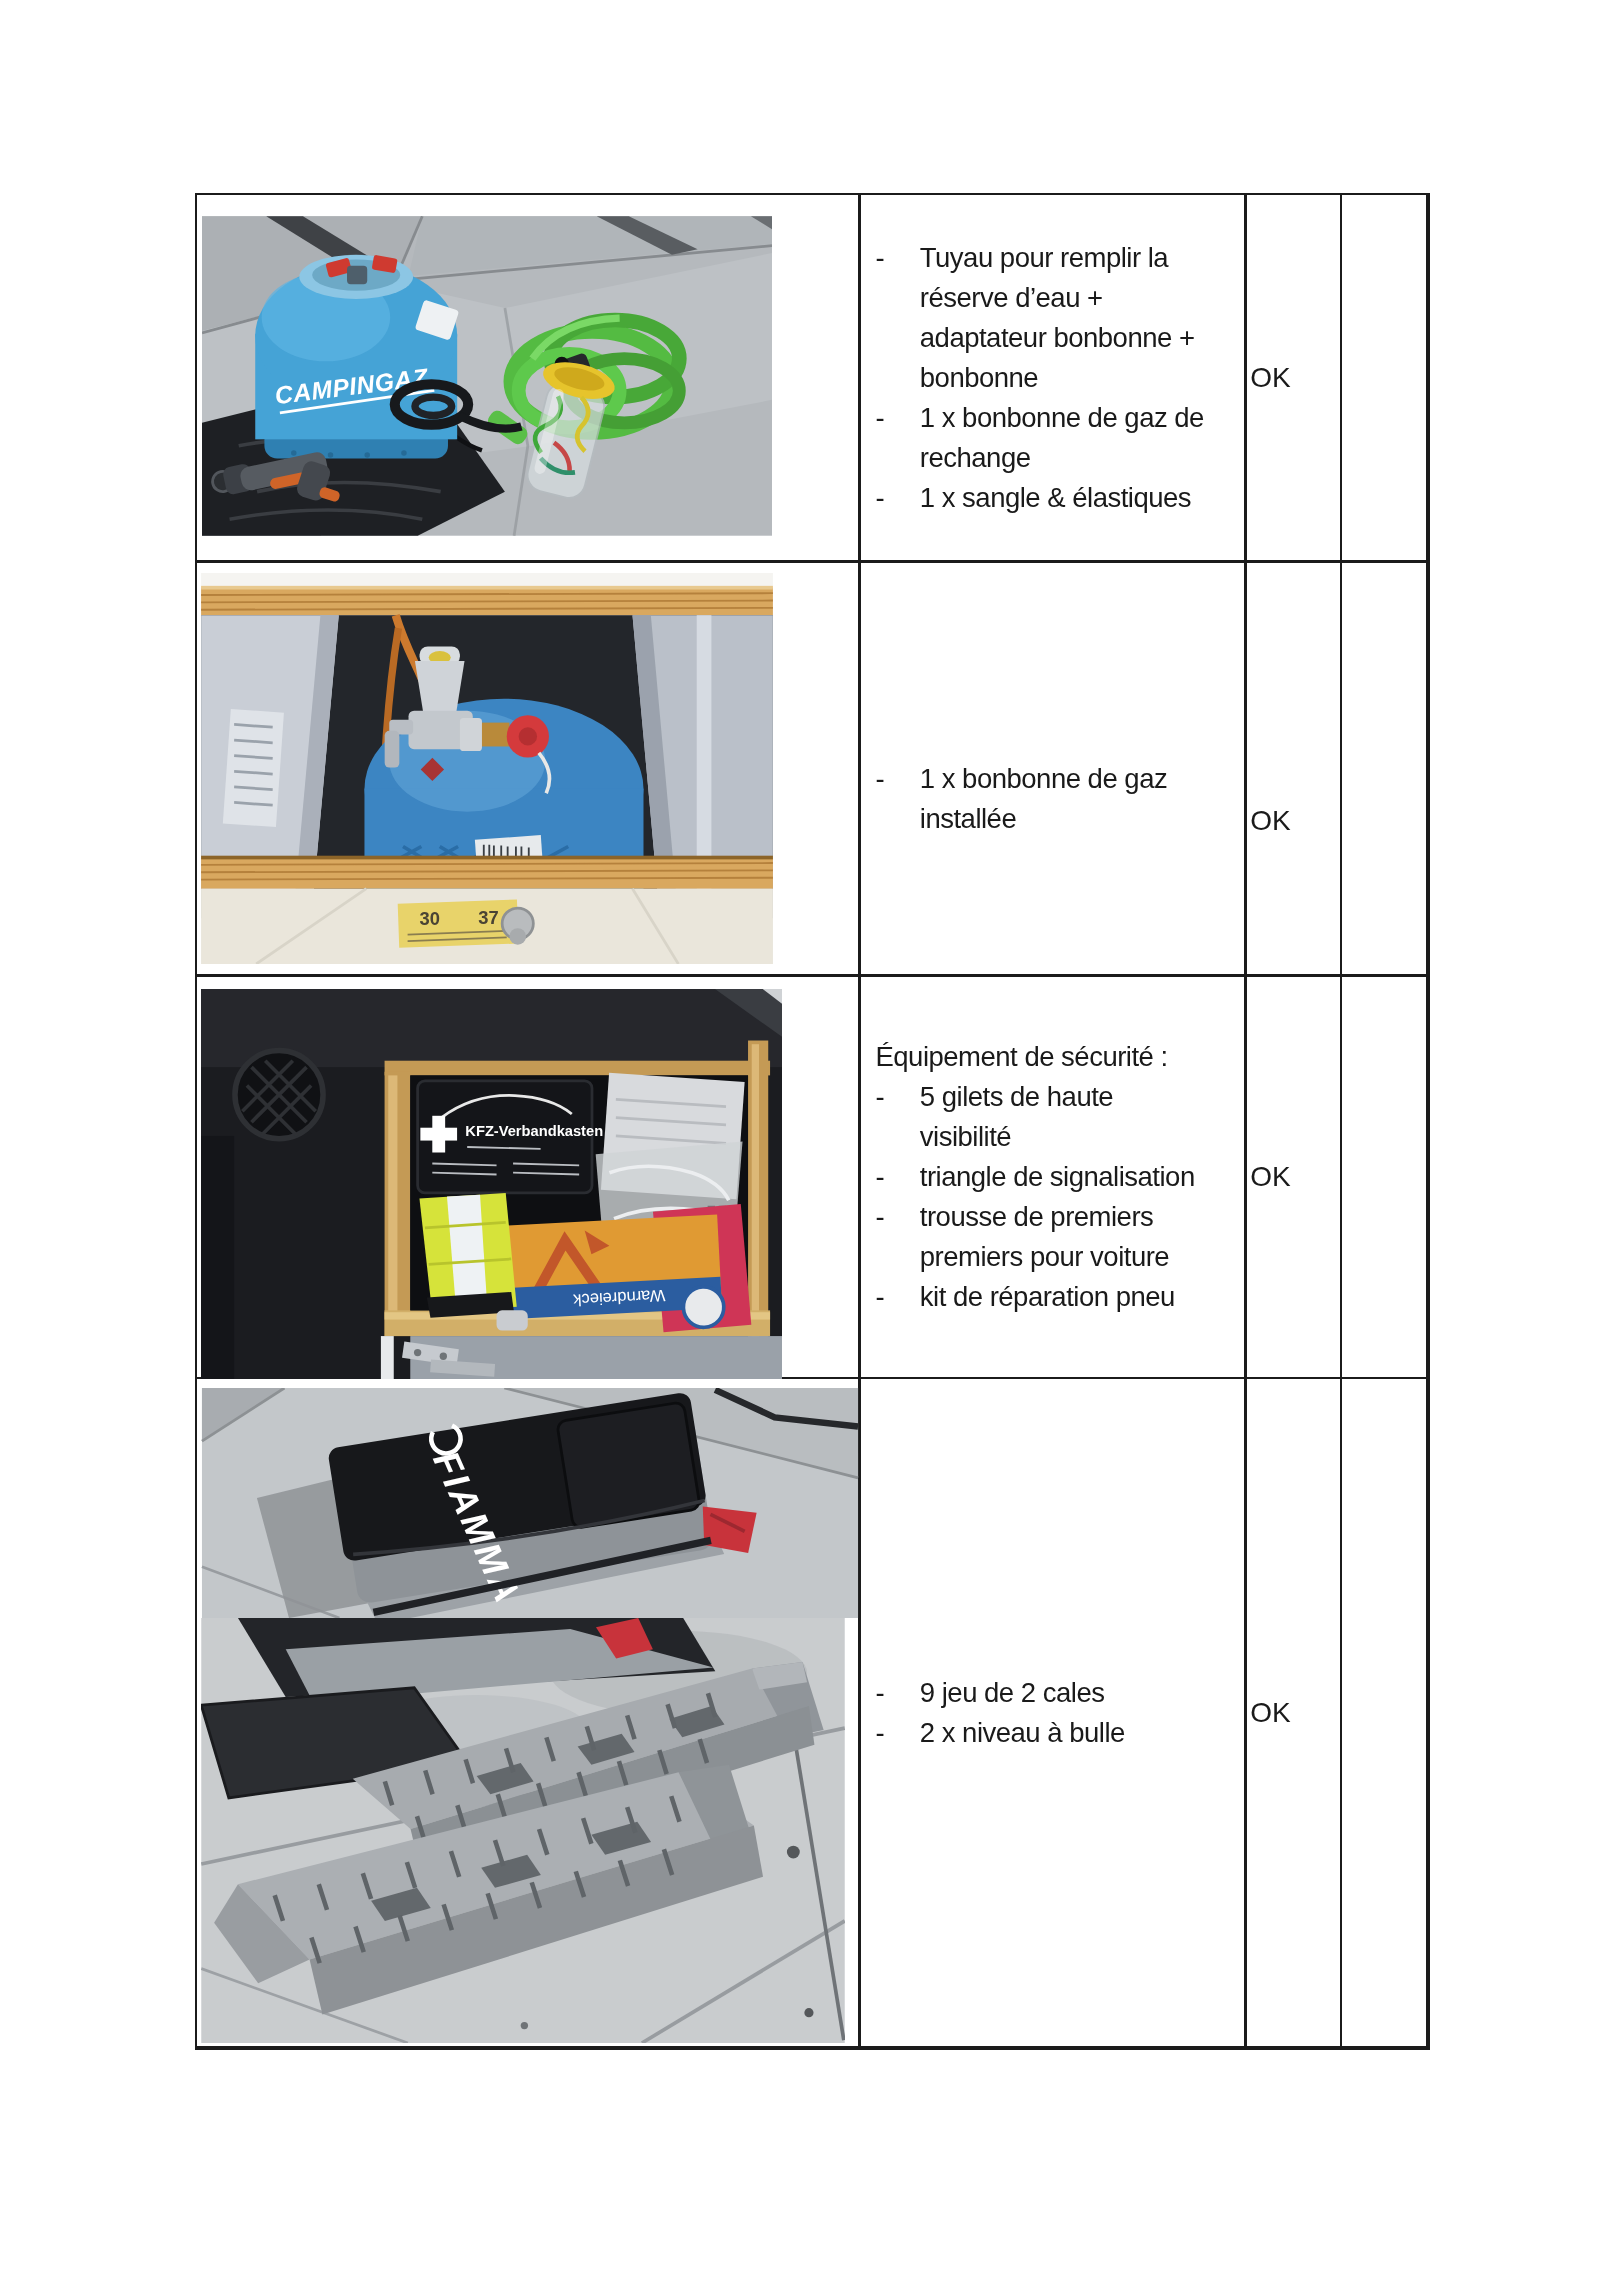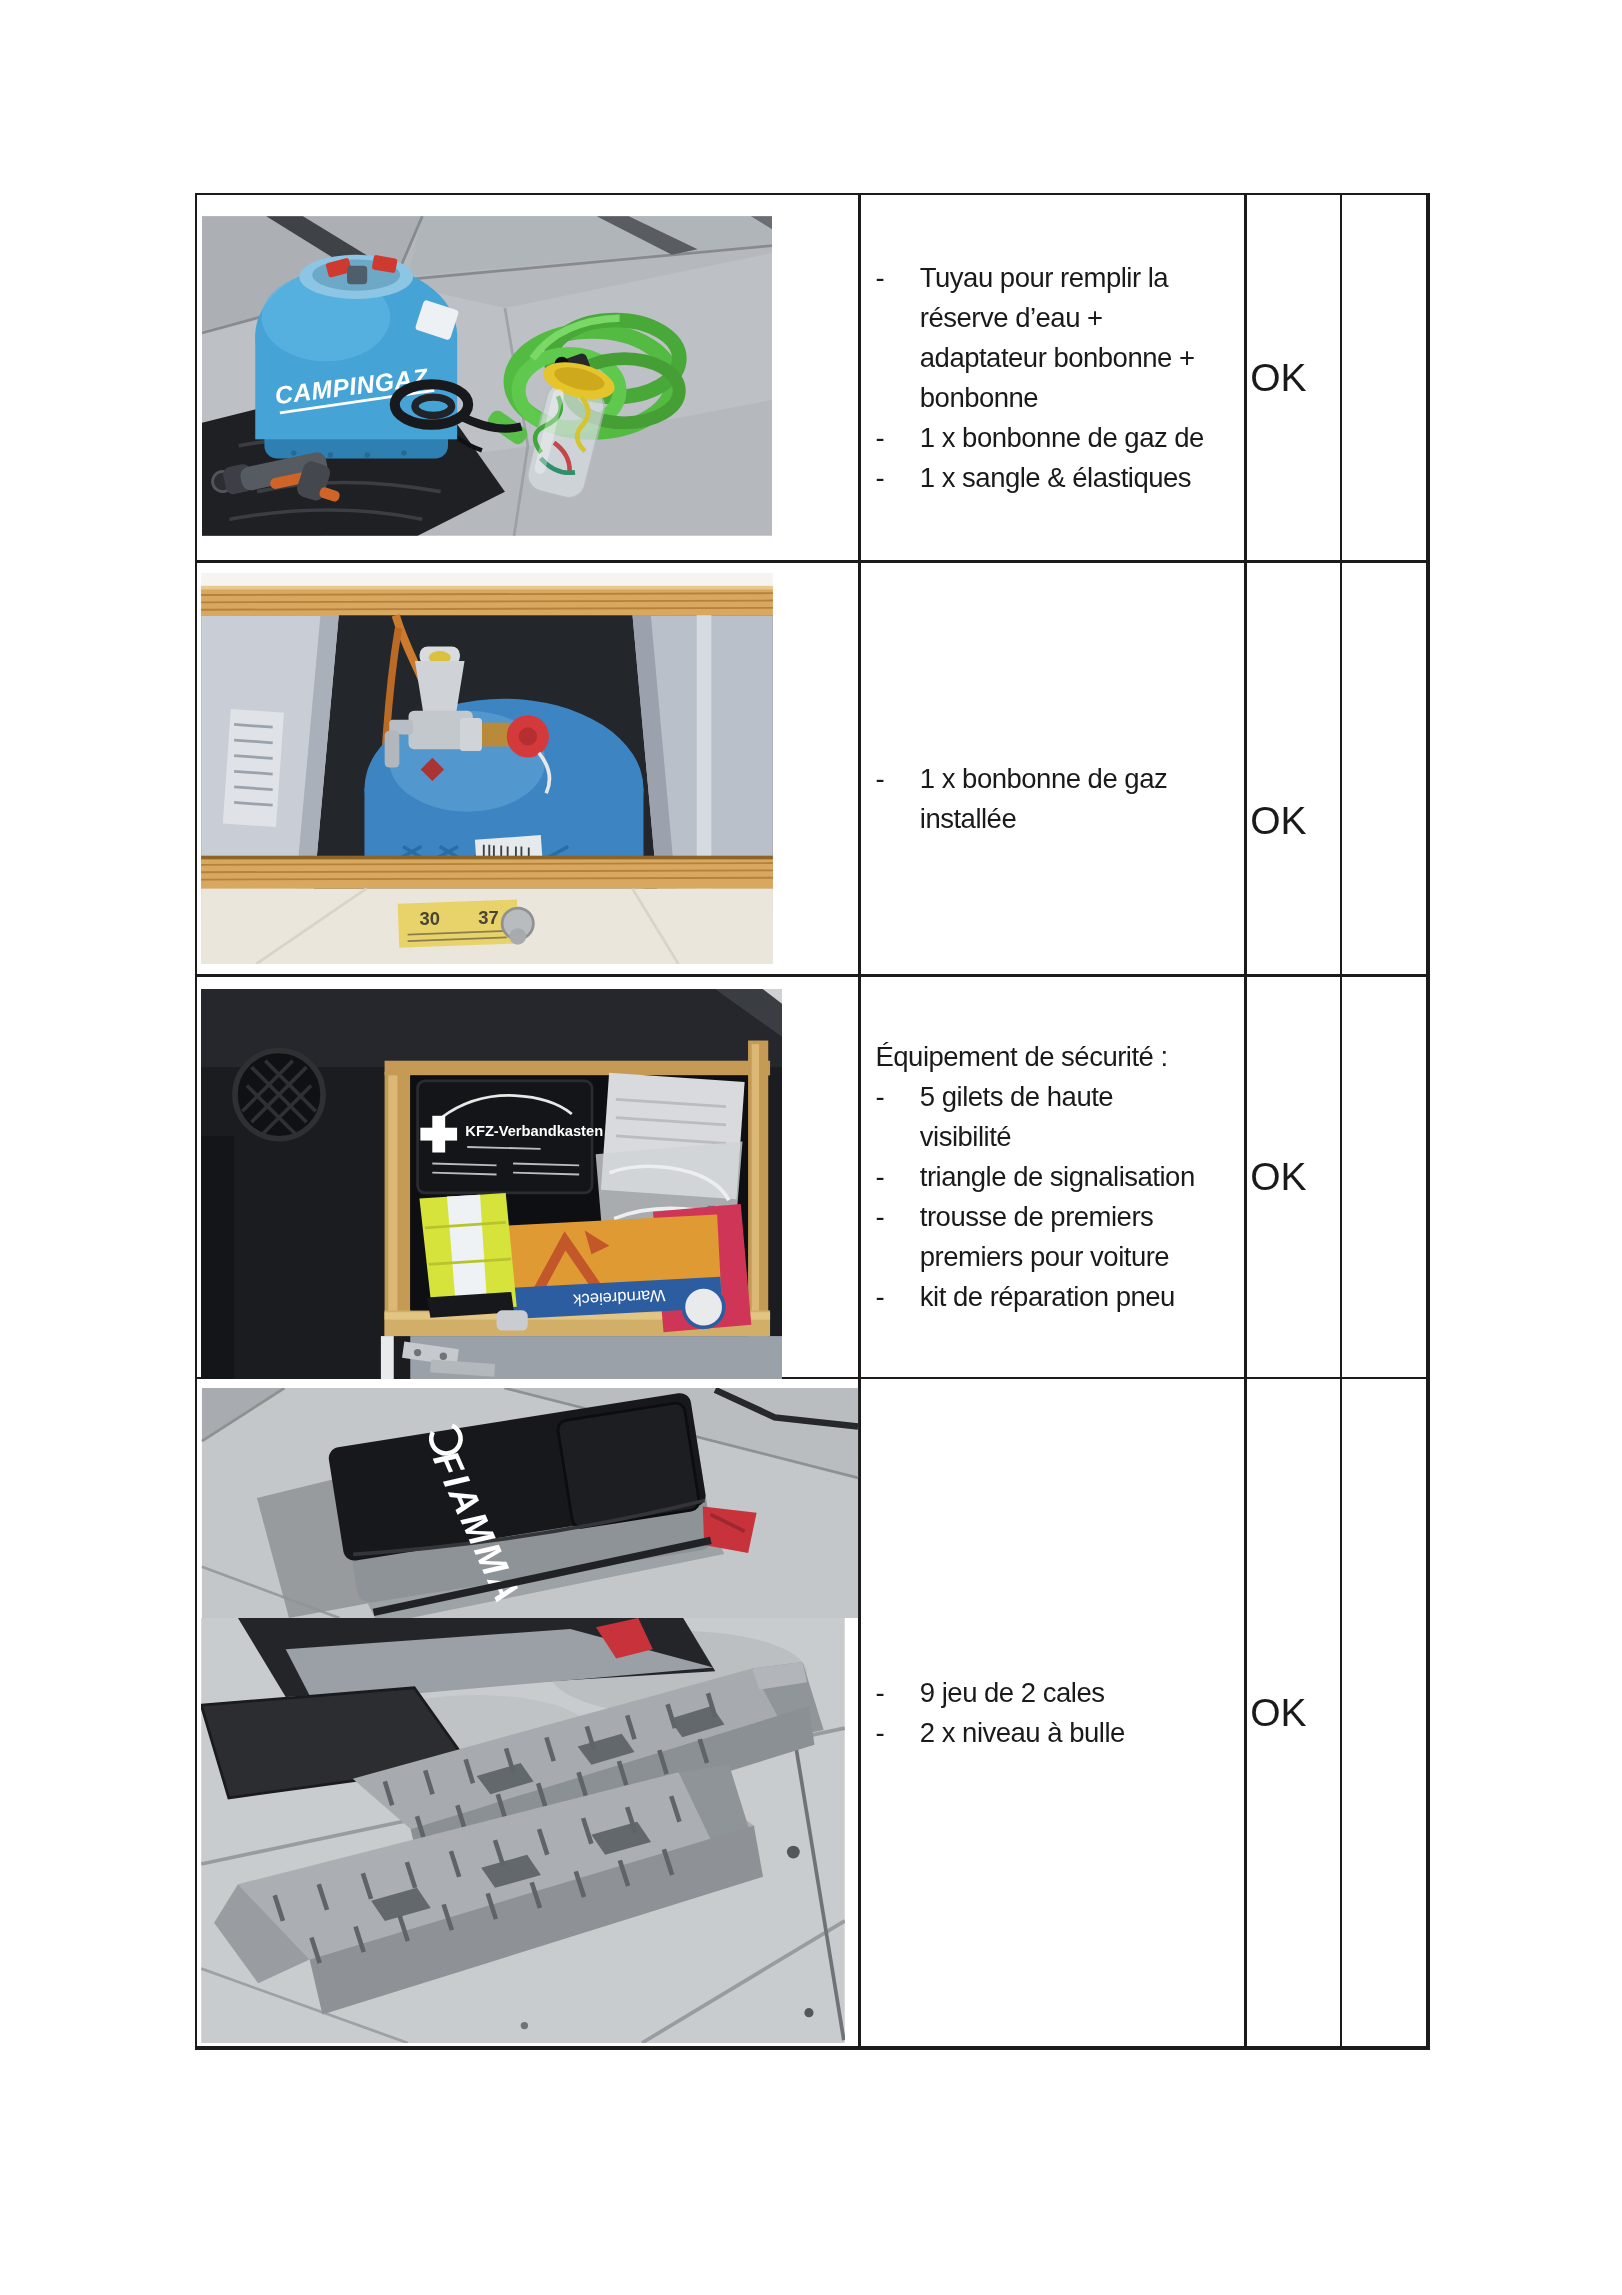--- a/index.html
+++ b/index.html
@@ -14,21 +14,21 @@
     grid-template-rows:365px 411px 400px 667px;grid-gap:2.8px;
   }
   .cell{background:#ffffff;position:relative;overflow:visible;}
   .photo-cell svg{position:absolute;display:block;}
   .text-cell{display:flex;flex-direction:column;justify-content:center;}
   .tlines{position:relative;}
   .line{display:flex;font-size:27.5px;line-height:40px;letter-spacing:-0.5px;white-space:nowrap;}
   .dash{flex:0 0 59px;padding-left:14.7px;box-sizing:border-box;}
   .flush{padding-left:14.7px;text-align:center;}
   .ok-cell{display:flex;align-items:center;justify-content:flex-start;padding-left:3.7px;}
-  .ok{font-size:39px;}
+  .ok{font-size:28px;}
   .off30{position:relative;top:31px;}
   .off55{position:relative;top:53px;}
   .note-cell{background:#ffffff;}
   text{font-family:"Liberation Sans", sans-serif;}
 </style>
 </head>
 <body>
 
 <div class="ctable">
 
@@ -124,20 +124,24 @@
           <span class="dash"></span>
           <span>adaptateur bonbonne +</span>
         </div>
       <div class="line">
           <span class="dash"></span>
           <span>bonbonne</span>
         </div>
       <div class="line">
           <span class="dash">-</span>
           <span>1 x bonbonne de gaz de</span>
+        </div>
+      <div class="line">
+          <span class="dash"></span>
+          <span>rechange</span>
         </div>
       <div class="line">
           <span class="dash">-</span>
           <span>1 x sangle &amp; élastiques</span>
         </div>
     </div>
   </div>
   <div class="cell ok-cell">
     <span class="ok">OK</span>
   </div>

